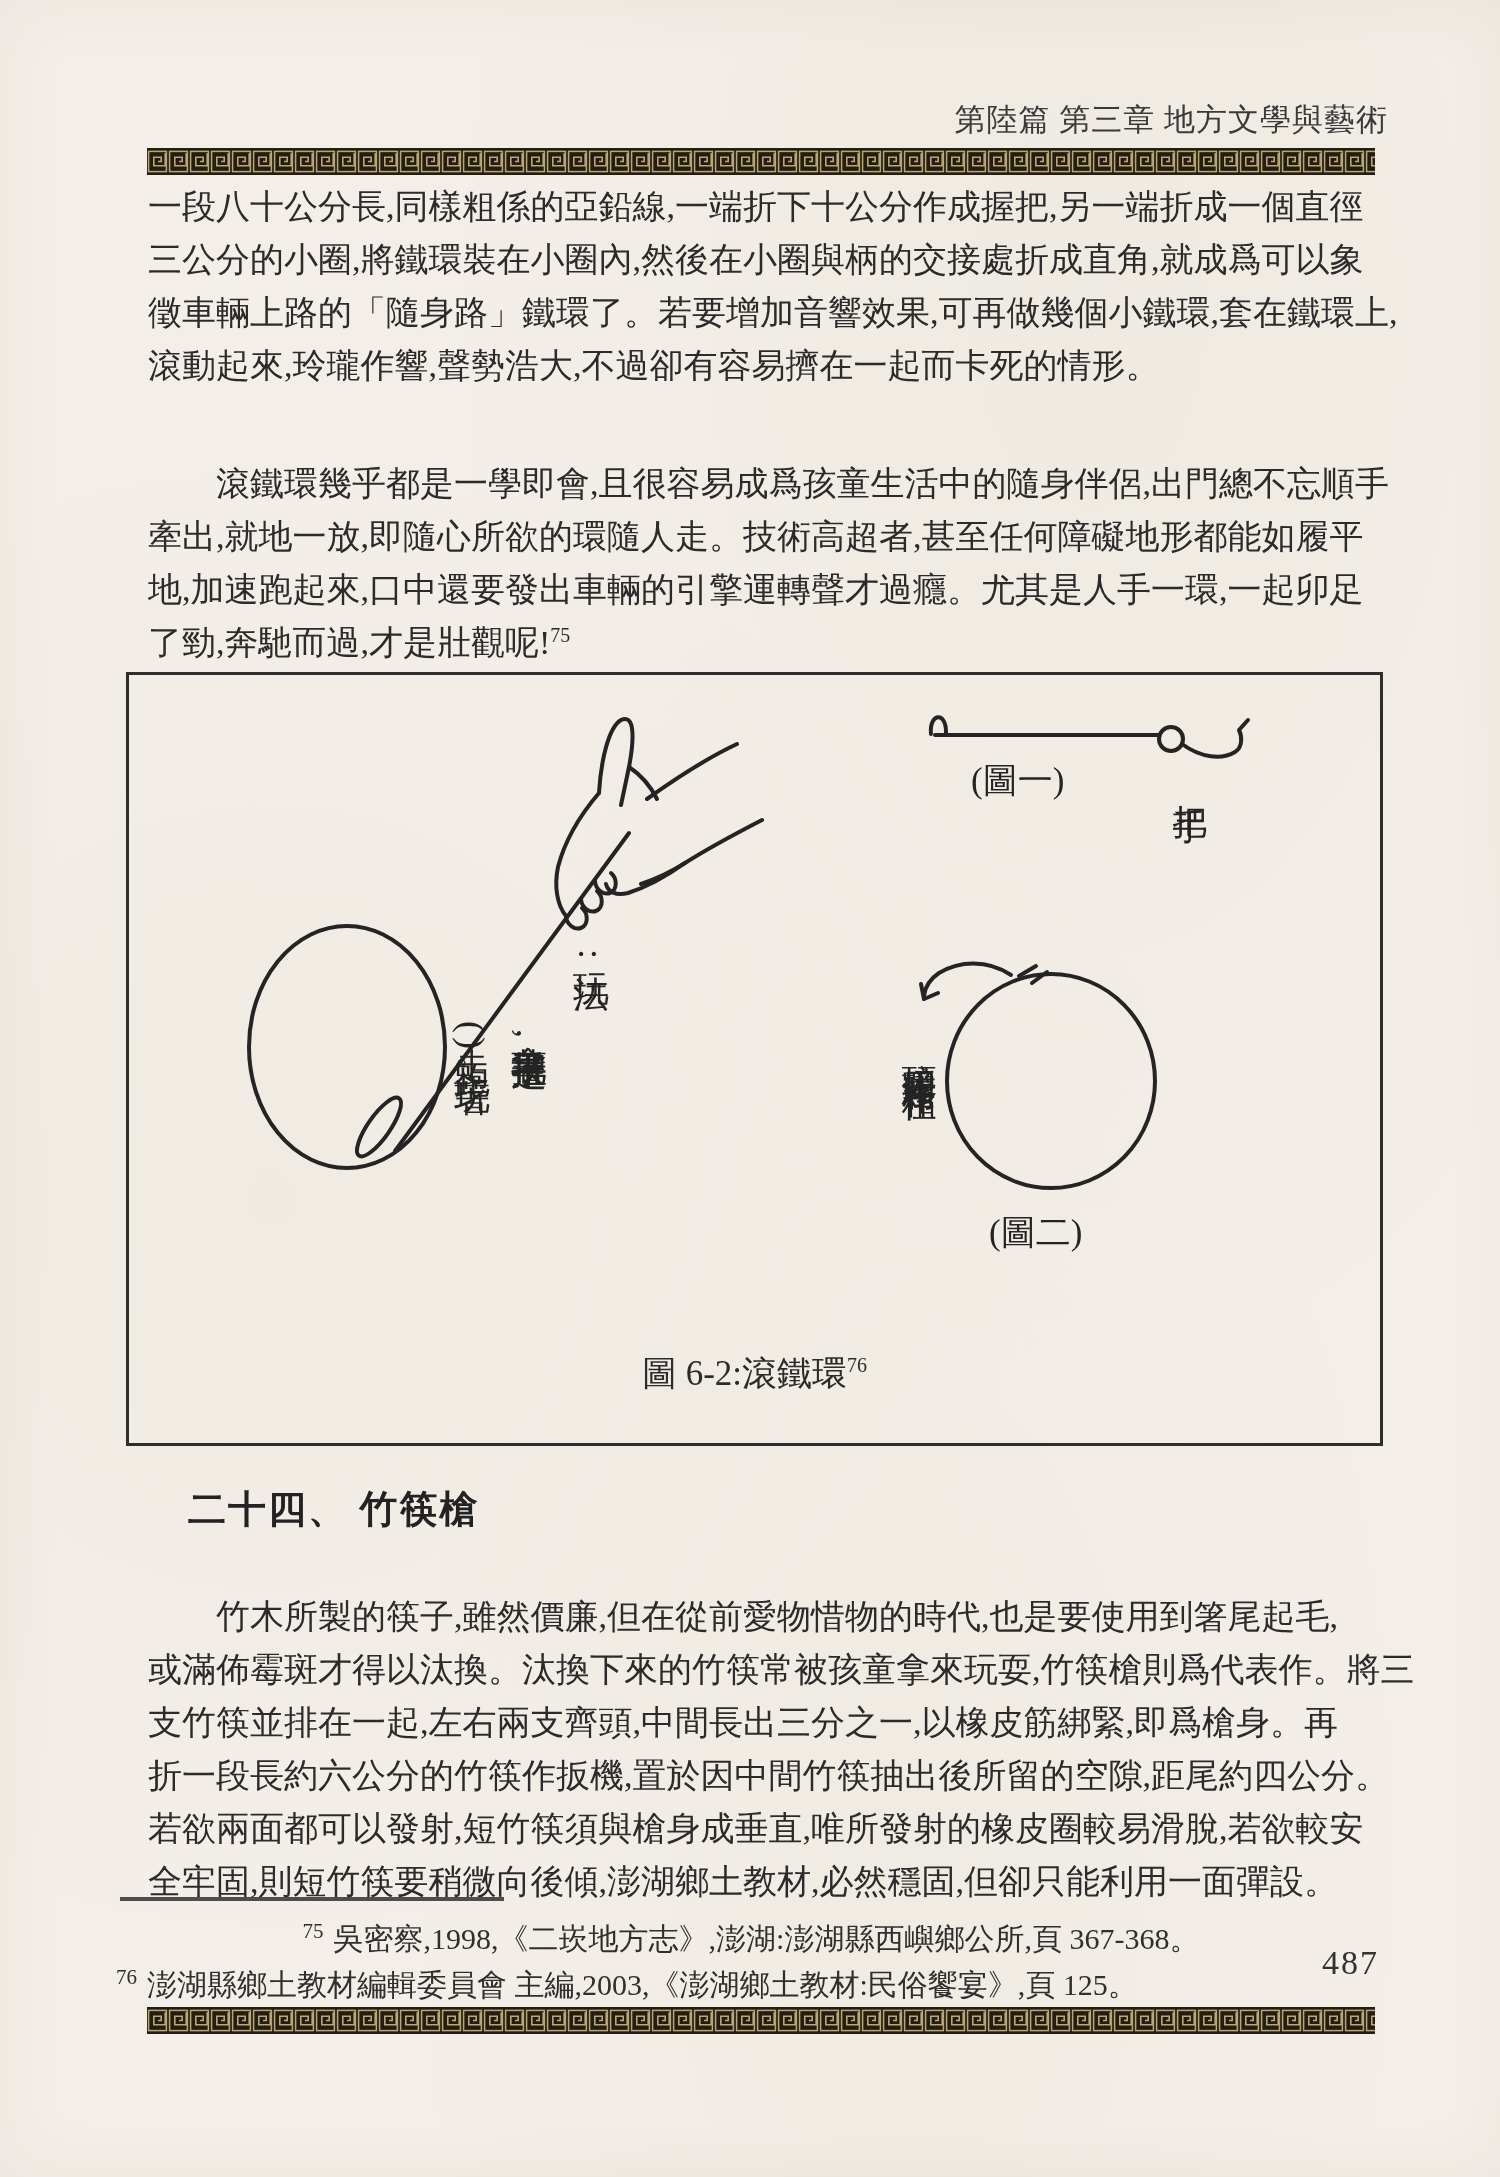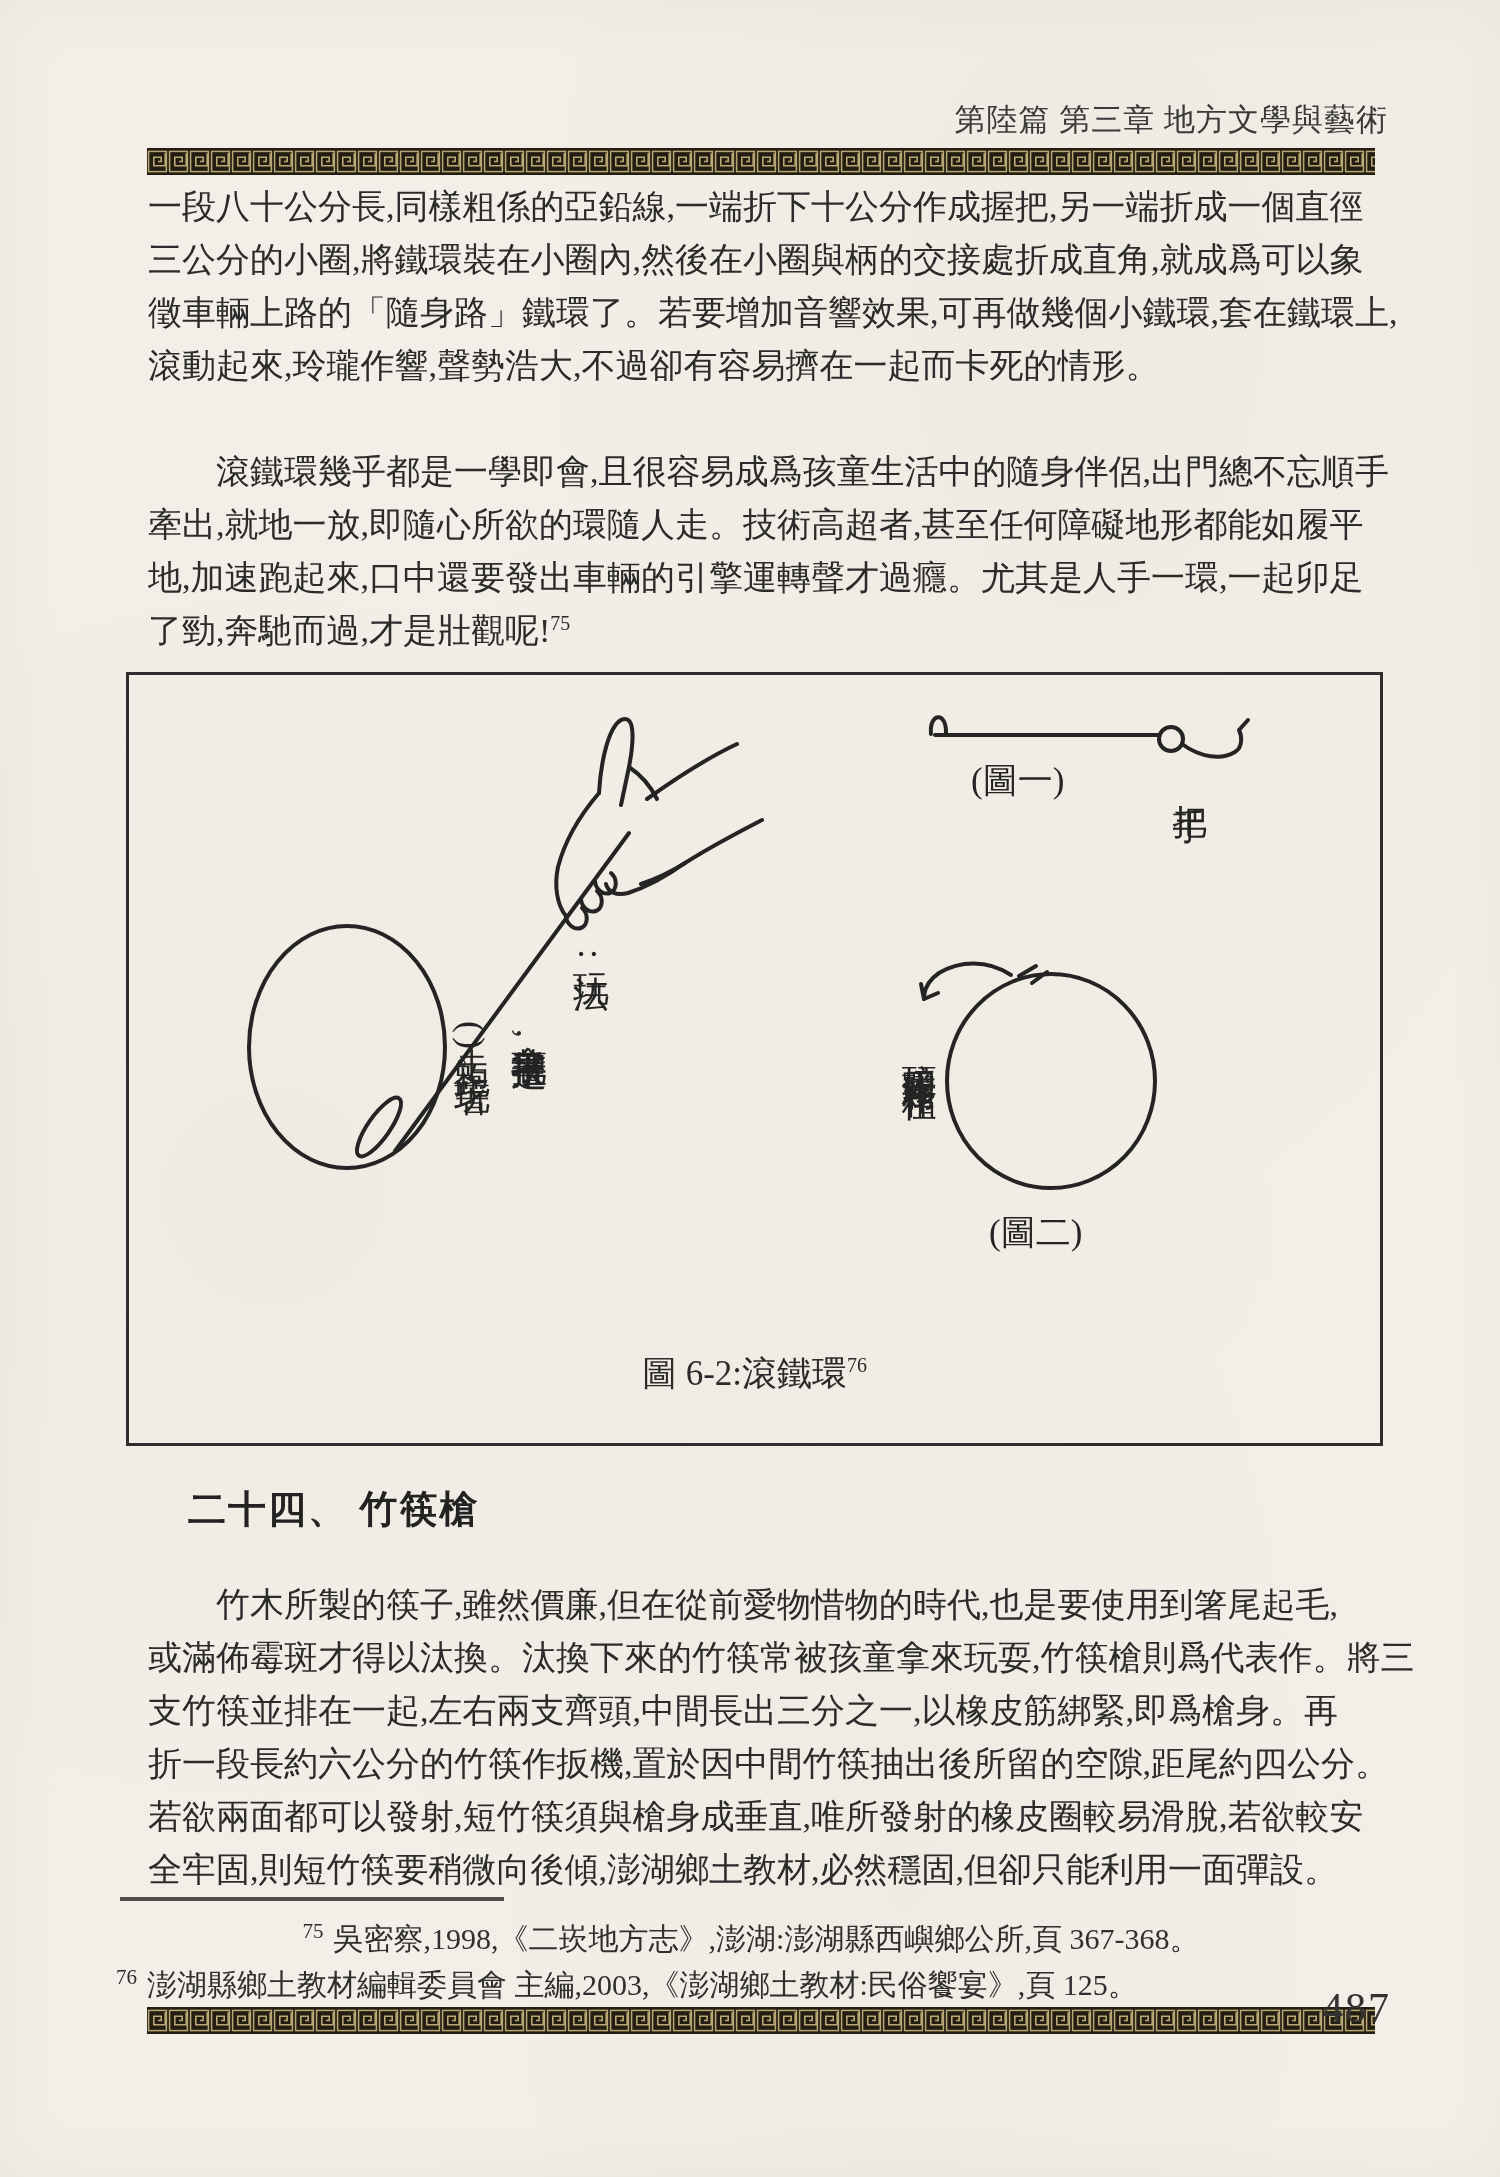--- a/index.html
+++ b/index.html
@@ -28,21 +28,21 @@
   .border-top{top:148px;}
   .border-bottom{top:2007px;}
   .textblock{left:148px;width:1234px;}
   .p1{top:180px;}
   .p2{top:445px;}
   .p3{top:1578px;}
   .line{
     height:53px;line-height:53px;
     font-size:34px;white-space:nowrap;letter-spacing:0px;
   }
-  .indent{text-indent:2em;}
+  .indent{text-indent:2em;margin-top:12px;}
   sup.ref{font-size:20px;vertical-align:super;line-height:0;letter-spacing:0;}
   .figure-box{
     left:126px;top:672px;width:1257px;height:774px;
     border:3px solid #2e2e2e;box-sizing:border-box;
     background:transparent;
   }
   .fig-art{position:absolute;left:0;top:0;width:1251px;height:660px;}
   .figlabel{position:absolute;font-size:35px;white-space:nowrap;color:#242424;}
   .vtext{
     position:absolute;
@@ -61,22 +61,22 @@
   }
   .fn-rule{left:120px;top:1897px;width:384px;height:4px;background:#4d4d4d;}
   .footnote{
     left:116px;width:1270px;height:46px;line-height:46px;
     font-size:30px;white-space:nowrap;color:#2f2f2f;
   }
   .fn-75{top:1908px;text-align:center;}
   .fn-76{top:1954px;}
   .footnote sup{font-size:21px;vertical-align:super;margin-right:10px;letter-spacing:0;}
   .page-number{
-    left:1322px;top:1984px;
-    font-size:42px;letter-spacing:2px;color:#333;
+    left:1322px;top:1944px;
+    font-size:34px;letter-spacing:2px;color:#333;
   }
 </style>
 </head>
 <body>
 
 <div class="page">
 
   <svg width="0" height="0" style="position:absolute" aria-hidden="true">
     <defs>
       <pattern id="meander" patternUnits="userSpaceOnUse" width="21" height="27">

